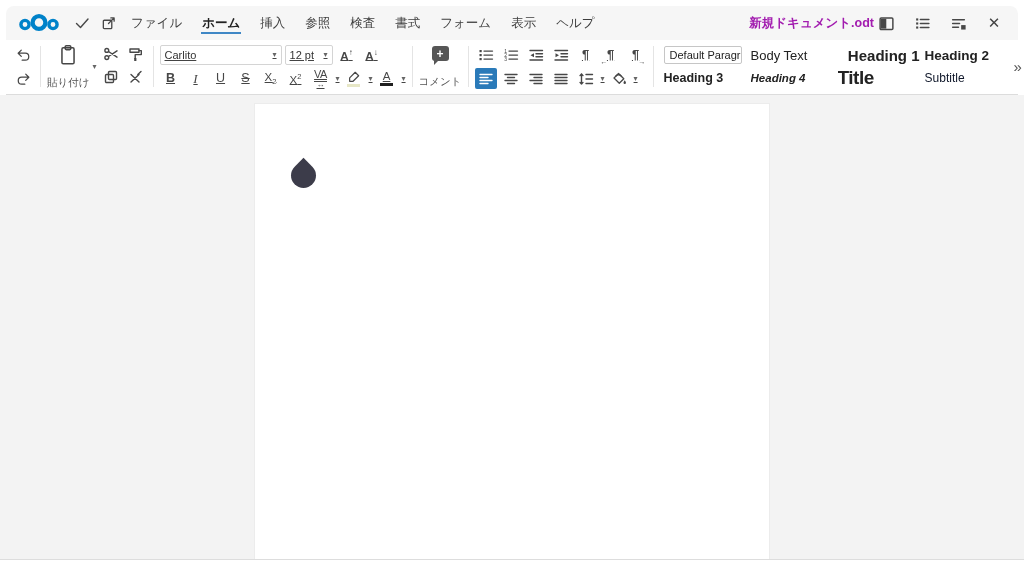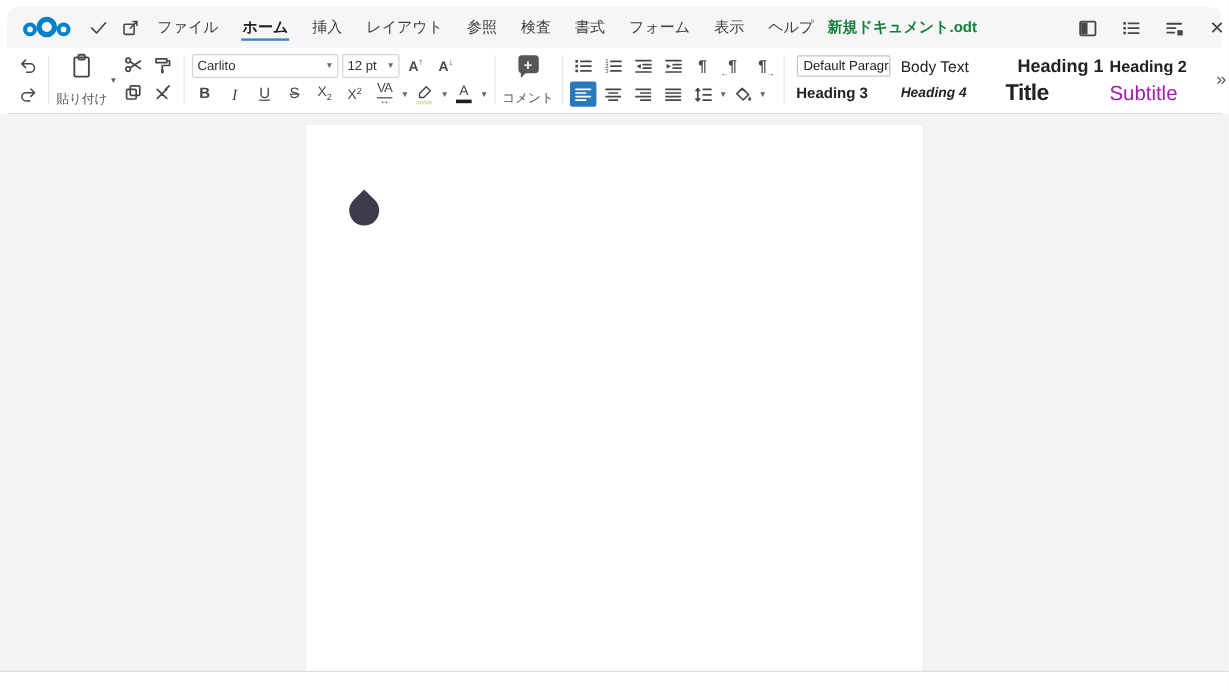--- a/index.html
+++ b/index.html
@@ -24,21 +24,21 @@
   .menu-item {
     padding:0 9px; font-size:12.5px; color:#3d3d3d; line-height:34px;
     position:relative; white-space:nowrap; cursor:pointer;
   }
   .menu-item.active { font-weight:bold; color:#222; }
   .menu-item.active::after {
     content:""; position:absolute; left:8px; right:8px; bottom:6px; height:2px;
     background:#3f87c5;
   }
   .header-right { margin-left:auto; display:flex; align-items:center; }
-  .doc-title { font-size:12.5px; font-weight:bold; color:#15803d; margin-right:80px; white-space:nowrap; }
+  .doc-title { font-size:12.5px; font-weight:bold; color:#a21caf; white-space:nowrap; }
   .hright-icons { display:flex; align-items:center; gap:12px; }
   .close-x { font-size:15px; color:#444; }
 
   
   svg.ic { display:block; }
   svg.ic path, svg.ic rect, svg.ic circle, svg.ic polyline {
     stroke:#474747; fill:none; stroke-width:1.4; stroke-linecap:round; stroke-linejoin:round;
   }
   svg.ic .f { fill:#474747; stroke:none; }
   svg.ic text { fill:#474747; stroke:none; font-family:"Liberation Sans",sans-serif; }
@@ -50,21 +50,21 @@
     display:flex; align-items:stretch; padding:4px 2px 5px 4px;
   }
   .sep { width:1px; background:#e4e4e4; margin:2px 4px; flex:none; }
   .sec { display:flex; flex-direction:column; justify-content:space-between; padding:0 2px; flex:none; }
   .tbtn {
     min-width:22px; height:21px; display:flex; align-items:center; justify-content:center;
     border-radius:2px; cursor:pointer; color:#474747; position:relative;
   }
   .tbtn.active-btn { background:#2a7ab9; }
   .active-btn svg.ic path { stroke:#fff; }
-  .row { display:flex; align-items:center; gap:3px; }
+  .row { display:flex; align-items:center; gap:3px;text-decoration:underline; }
   .dd { font-size:8px; color:#666; margin-left:1px; cursor:pointer; }
 
   .clip-sec { flex-direction:row; align-items:center; gap:2px; }
   .paste-col { display:flex; flex-direction:column; align-items:center; justify-content:space-between; height:46px; cursor:pointer; }
   .paste-label { font-size:10.5px; color:#555; white-space:nowrap; }
   .grid2 { display:grid; grid-template-columns:24px 24px; grid-auto-rows:23px; }
 
   .combo {
     height:20px; border:1px solid #d4d4d4; border-radius:2px; background:#fff;
     display:flex; align-items:center; padding:0 4px; font-size:11px; color:#333;
@@ -114,21 +114,21 @@
     column-gap:5px; align-items:center; padding:0 4px; overflow:hidden;
   }
   .gcell { overflow:hidden; white-space:nowrap; color:#222; cursor:pointer; }
   .style-default { font-size:11px; border:1px solid #c6c6c6; background:#fff; border-radius:2px; padding:2px 5px; max-width:78px; }
   .style-body { font-size:13px; }
   .style-h1 { font-size:15px; font-weight:bold;text-align:right; }
   .style-h2 { font-size:13.5px; font-weight:bold; }
   .style-h3 { font-size:12.5px; font-weight:bold; }
   .style-h4 { font-size:11.5px; font-weight:bold; font-style:italic; }
   .style-title { font-size:19px; font-weight:bold; letter-spacing:-0.5px; }
-  .style-subtitle { font-size:17px; color:#a21caf; }
+  .style-subtitle { font-size:12px; color:#0f172a; }
   .expand { font-size:15px; color:#555; padding:0 3px; cursor:pointer; align-self:center; }
 
   
   .docarea {
     position:absolute; left:0; right:0; top:95px; height:465px;
     background:#f3f3f3; border-bottom:1px solid #dddddd;
     display:flex; justify-content:center; overflow:hidden;
   }
   .page {
     width:516px; height:457px; margin-top:8px; background:#ffffff;
@@ -155,21 +155,20 @@
   </span>
   <span class="hicon">
     <svg class="ic" width="15" height="15" viewBox="0 0 16 16">
         <rect x="2.5" y="4.5" width="9" height="9" rx="1"></rect>
         <path d="M8 8 L14 2 M10.5 2 H14 V5.5"></path>
       </svg>
   </span>
   <span class="menu-item">ファイル</span>
   <span class="menu-item active">ホーム</span>
   <span class="menu-item">挿入</span>
-  <span class="menu-item">レイアウト</span>
   <span class="menu-item">参照</span>
   <span class="menu-item">検査</span>
   <span class="menu-item">書式</span>
   <span class="menu-item">フォーム</span>
   <span class="menu-item">表示</span>
   <span class="menu-item">ヘルプ</span>
 
   <div class="header-right">
     <span class="doc-title">新規ドキュメント.odt</span>
     <div class="hright-icons">

